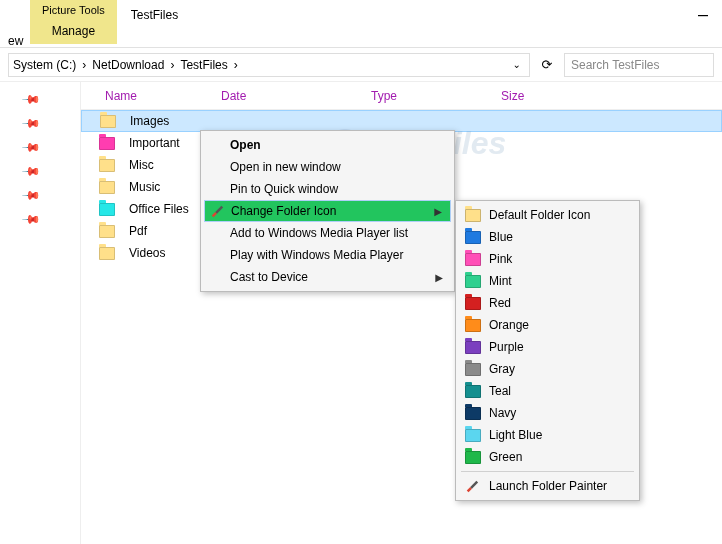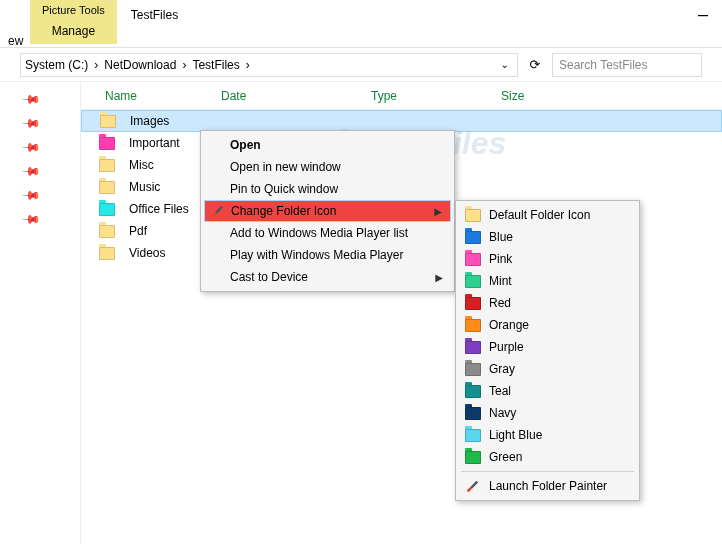--- a/index.html
+++ b/index.html
@@ -46,21 +46,21 @@
   .min-dash {
     position: absolute;
     right: 14px;
     top: 4px;
     font-size: 18px;
   }
   .breadcrumb-bar {
     display: flex;
     align-items: center;
     height: 34px;
-    padding: 0 20px;
+    padding: 0 8px;
     gap: 6px;
     border-bottom: 1px solid #eee;
   }
   .breadcrumb {
     display: flex;
     align-items: center;
     flex: 1;
     gap: 4px;
     padding: 0 4px;
     height: 24px;
@@ -112,21 +112,21 @@
   .file-list {
     flex: 1;
     border-left: 1px solid #eee;
   }
   .columns {
     display: flex;
     height: 28px;
     align-items: center;
     border-bottom: 1px solid #eee;
     font-size: 12px;
-    color: #15803d;
+    color: #a21caf;
   }
   .col-name { width: 140px; padding-left: 24px; }
   .col-date { width: 150px; }
   .col-type { width: 130px; }
   .col-size { width: 70px; }
   .col-tags { flex: 1; }
   .row {
     display: flex;
     align-items: center;
     height: 22px;
@@ -164,21 +164,21 @@
     font-size: 12px;
   }
   .menu-item {
     display: flex;
     align-items: center;
     height: 22px;
     padding: 0 6px 0 26px;
     position: relative;
   }
   .menu-item.bold { font-weight: bold; }
-  .menu-item.highlighted { background: #ef4444; border: 1px solid #aecff7; }
+  .menu-item.highlighted { background: #22c55e; border: 1px solid #aecff7; }
   .menu-arrow {
     position: absolute;
     right: 8px;
     font-size: 10px;
     color: #333;
   }
   .menu-icon-paint {
     position: absolute;
     left: 5px;
     width: 14px;

